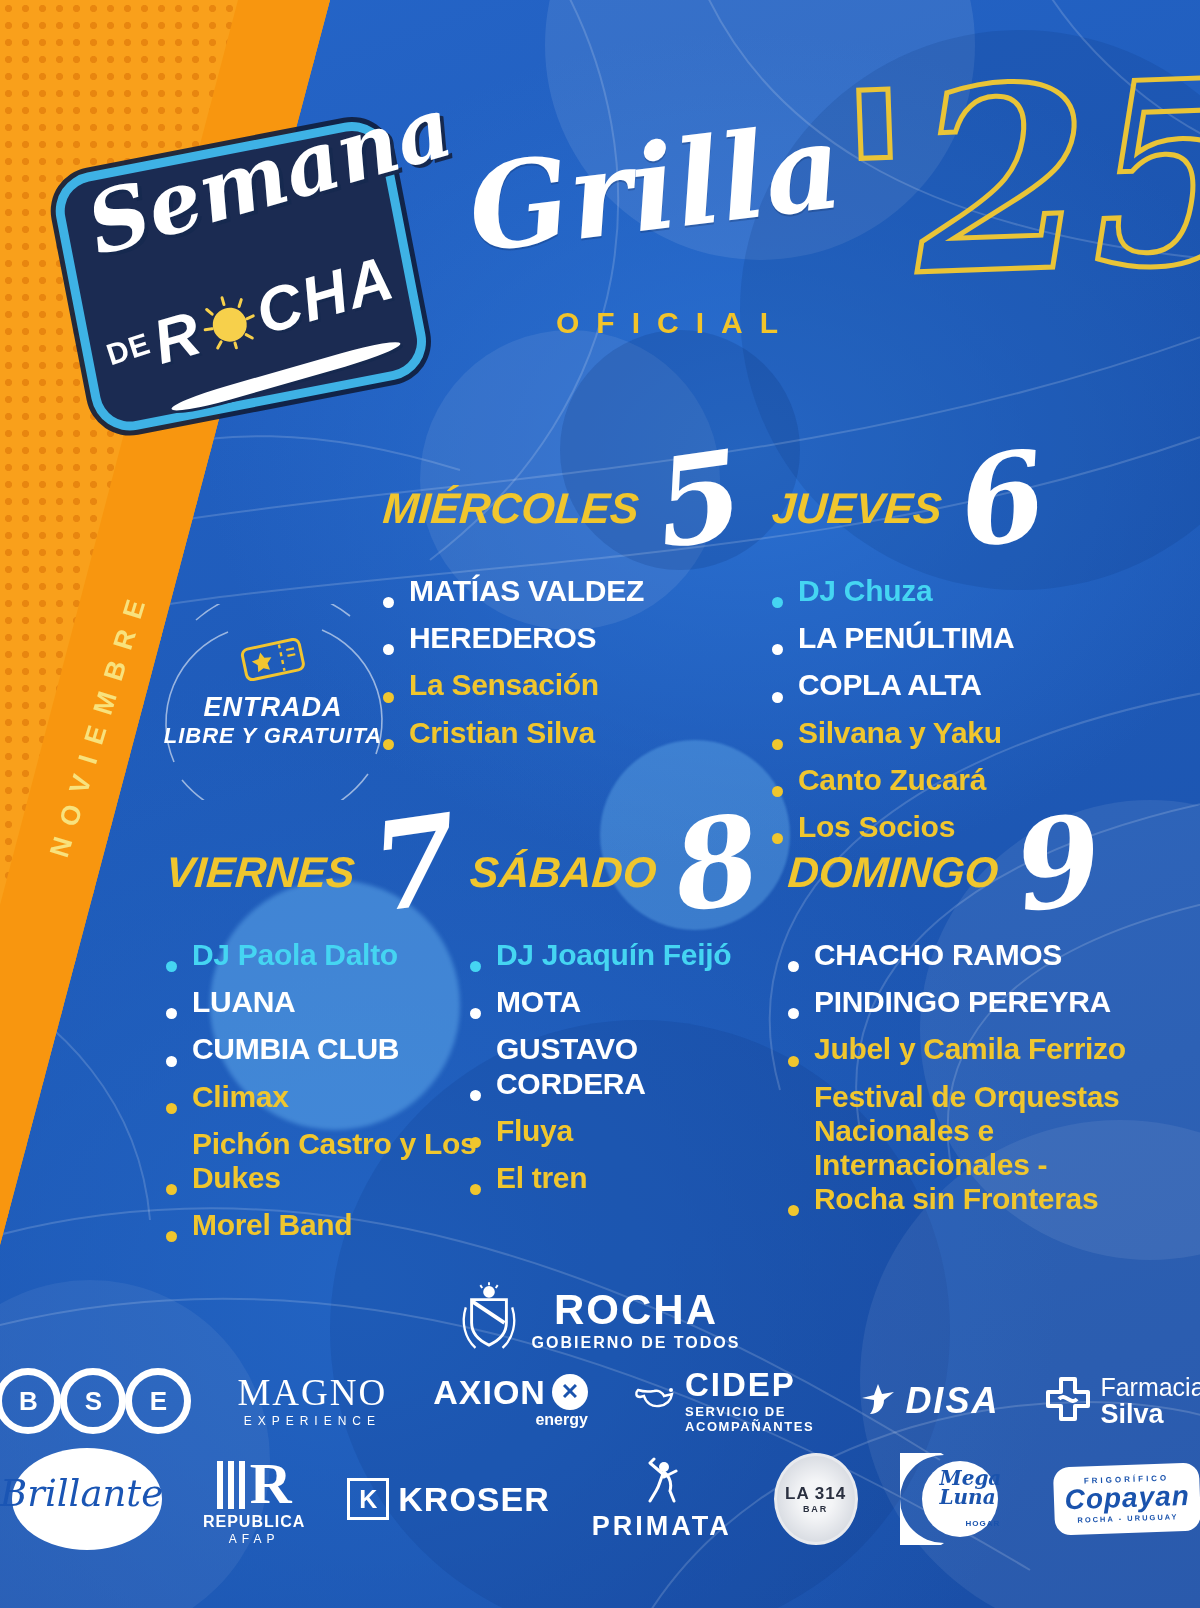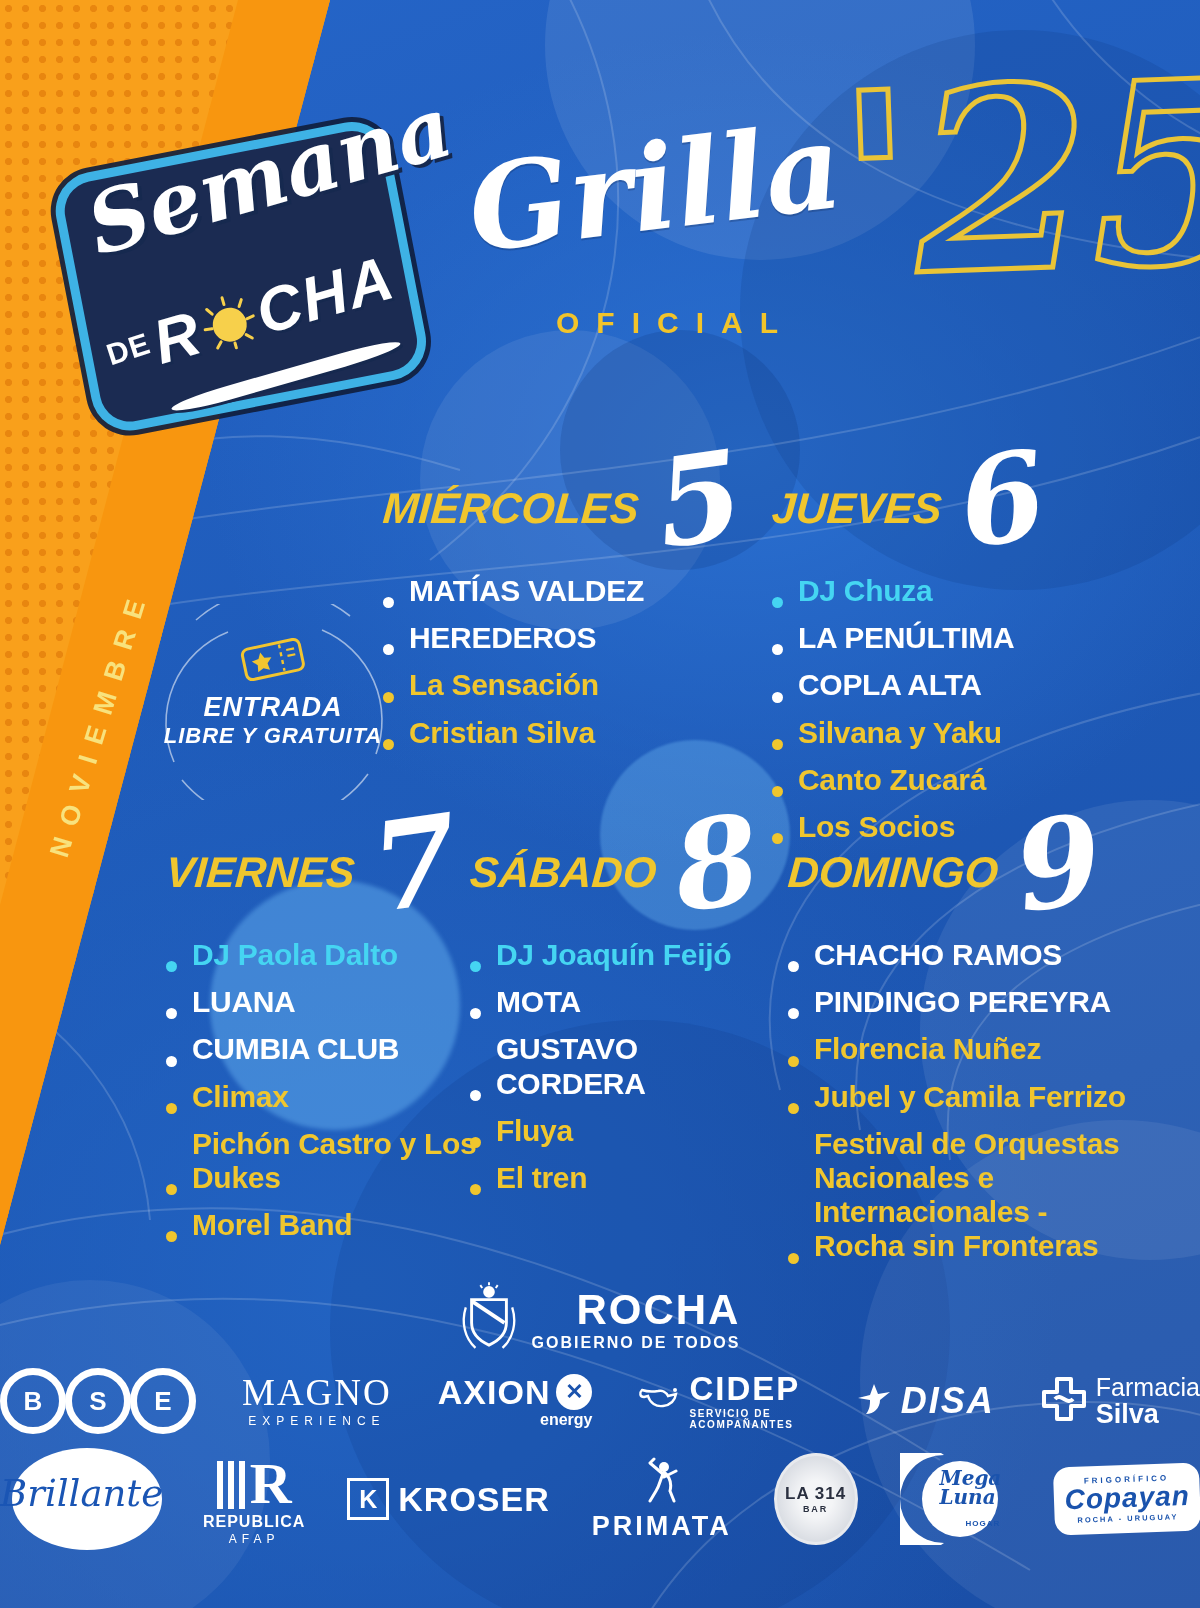--- a/index.html
+++ b/index.html
@@ -112,21 +112,21 @@
   
   .magno-name{font-family:"Liberation Serif",serif;font-size:37px;letter-spacing:2px;line-height:1;}
   .magno-sub{font-size:12px;letter-spacing:6px;margin-top:3px;}
   
   .axion-name{font-size:34px;font-weight:bold;letter-spacing:1px;line-height:1;}
   .axion-x{width:36px;height:36px;border-radius:50%;background:#fff;color:#1a53ad;display:flex;
     align-items:center;justify-content:center;font-weight:bold;font-size:22px;margin-left:6px;}
   .axion-sub{font-size:16px;font-weight:bold;align-self:flex-end;margin-top:1px;}
   
   .cidep-name{font-size:33px;font-weight:bold;letter-spacing:2px;line-height:1;}
-  .cidep-sub{font-size:10px;font-weight:bold;letter-spacing:1.6px;margin-top:3px;}
+  .cidep-sub{font-size:13px;font-weight:bold;letter-spacing:1.6px;margin-top:3px;}
   
   .disa-name{font-size:36px;font-weight:bold;font-style:italic;letter-spacing:2px;}
   
   .farm-l1{font-size:25px;line-height:1.05;}
   .farm-l2{font-size:27px;font-weight:bold;line-height:1.05;align-self:flex-start;}
   
   .brill{position:relative;width:178px;height:102px;}
   .brill-oval{position:absolute;left:12px;top:0;width:150px;height:102px;background:#fff;border-radius:50%;}
   .brill-name{position:absolute;left:0;right:0;top:24px;text-align:center;color:#1a55b4;
     font-family:"DejaVu Serif",serif;font-style:italic;font-size:37px;}
@@ -382,24 +382,20 @@
       <li class="c-white">
           <span class="dot"></span>
           <span>CHACHO RAMOS</span>
         </li>
       <li class="c-white">
           <span class="dot"></span>
           <span>PINDINGO PEREYRA</span>
         </li>
       <li class="c-yellow">
           <span class="dot"></span>
-          <span>Florencia Nuñez</span>
-        </li>
-      <li class="c-yellow">
-          <span class="dot"></span>
           <span>Jubel y Camila Ferrizo</span>
         </li>
       <li class="c-yellow">
           <span class="dot"></span>
           <span>Festival de Orquestas Nacionales e Internacionales - Rocha sin Fronteras</span>
         </li>
     </ul>
   </div>
 
   <div class="inst-row">
@@ -411,21 +407,21 @@
             <line x1="30" y1="0" x2="30" y2="3"></line>
               <line x1="21" y1="3" x2="23" y2="6"></line>
               <line x1="39" y1="3" x2="37" y2="6"></line>
           </g>
           <path d="M12,18 h36 v24 c0,13 -9,19 -18,23 c-9,-4 -18,-10 -18,-23 Z" fill="none" stroke="#fff" stroke-width="3"></path>
           <line x1="13" y1="20" x2="46" y2="42" stroke="#fff" stroke-width="4"></line>
           <path d="M6,26 C1,42 5,58 16,68" fill="none" stroke="#fff" stroke-width="2.4"></path>
           <path d="M54,26 C59,42 55,58 44,68" fill="none" stroke="#fff" stroke-width="2.4"></path>
         </svg>
       </span>
-      <span class="col" style="align-items:flex-end;">
+      <span class="col" style="align-items:center;">
         <span class="rocha-name">ROCHA</span>
         <span class="rocha-sub">GOBIERNO DE TODOS</span>
       </span>
     </div>
   </div>
 
   <div class="spon-row row1">
     <div class="spon bse">
       <span>B</span>
       <span>S</span>

